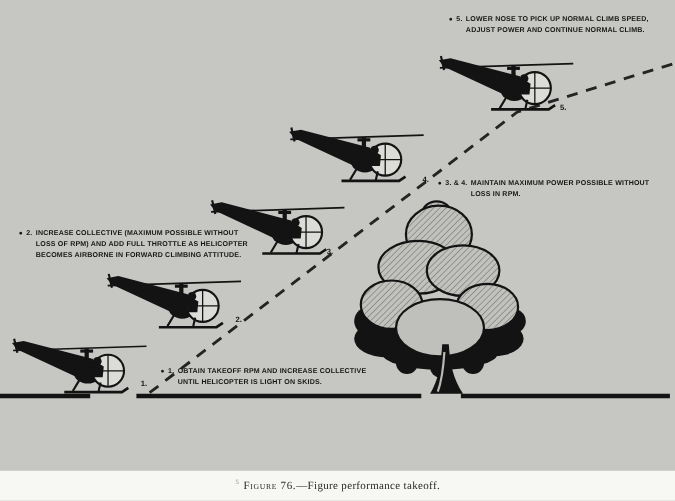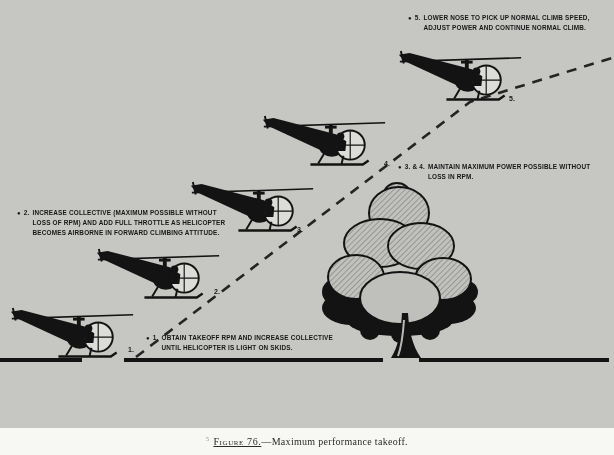--- a/index.html
+++ b/index.html
@@ -22,21 +22,21 @@
   .ann .txt{display:block;}
   .step-num{
     position:absolute;color:#161616;font-size:7px;font-weight:bold;
   }
   .caption{
     position:absolute;left:0;top:436px;width:614px;text-align:center;
     font-family:"Liberation Serif",serif;font-size:10px;color:#2a2a2a;
     letter-spacing:.3px;
   }
   .caption .mark{font-size:6px;vertical-align:super;opacity:.55;margin-right:4px;}
-  .caption .figlabel{font-variant:small-caps;letter-spacing:.6px;text-decoration:underline;}
+  .caption .figlabel{font-variant:small-caps;letter-spacing:.6px;}
 </style>
 </head>
 <body>
 
 <div class="stage">
 
   <div class="figure-panel"></div>
 
   <svg class="art" width="614" height="428" viewBox="0 0 614 428">
     <defs>
@@ -126,16 +126,16 @@
     <span class="txt" style="width:184px;">LOWER NOSE TO PICK UP NORMAL CLIMB SPEED, ADJUST POWER AND CONTINUE NORMAL CLIMB.</span>
   </div>
 
   <span class="step-num" style="left:128px;top:346px;">1.</span>
   <span class="step-num" style="left:214px;top:288px;">2.</span>
   <span class="step-num" style="left:297px;top:226px;">3.</span>
   <span class="step-num" style="left:384px;top:160px;">4.</span>
   <span class="step-num" style="left:509px;top:95px;">5.</span>
 
   <div class="caption">
-    <span class="mark">5</span><span class="figlabel">Figure 76.</span><span>—Maximum performance takeoff.</span>
+    <span class="mark">5</span><span class="figlabel">Figure 76.</span><span>—Figure performance takeoff.</span>
   </div>
 
 </div>
 
 </body></html>

